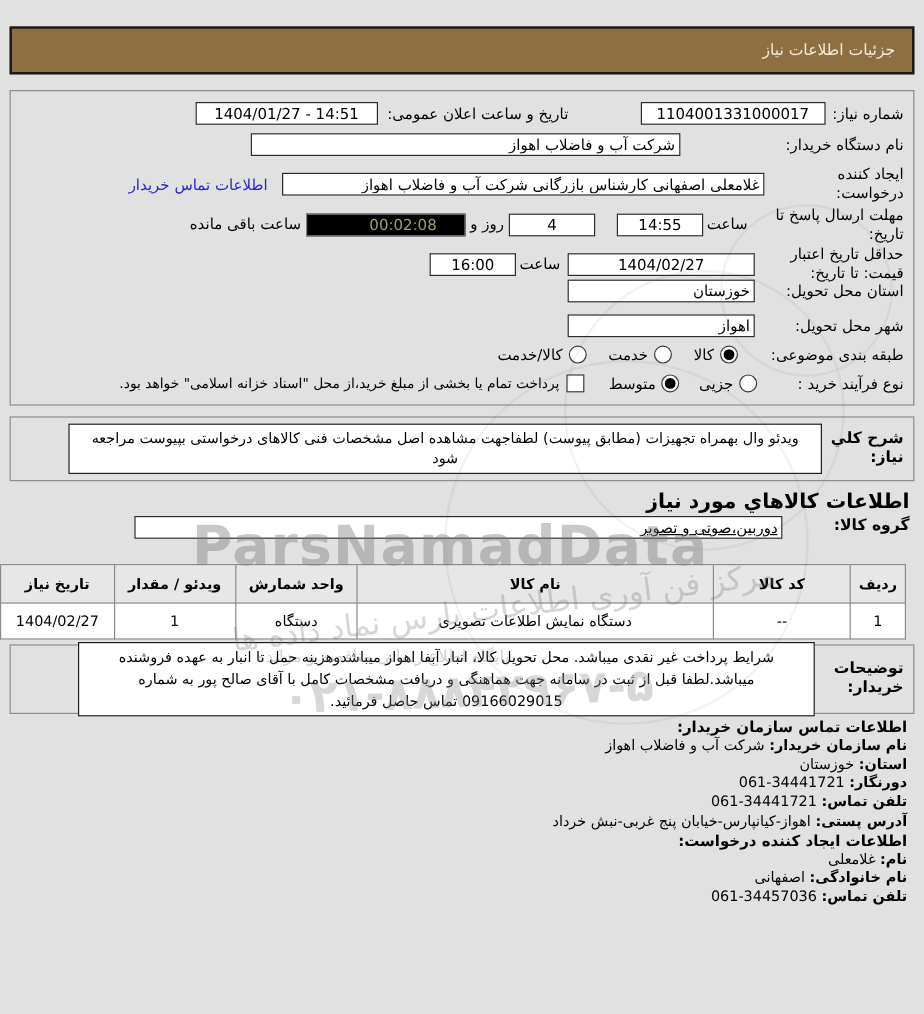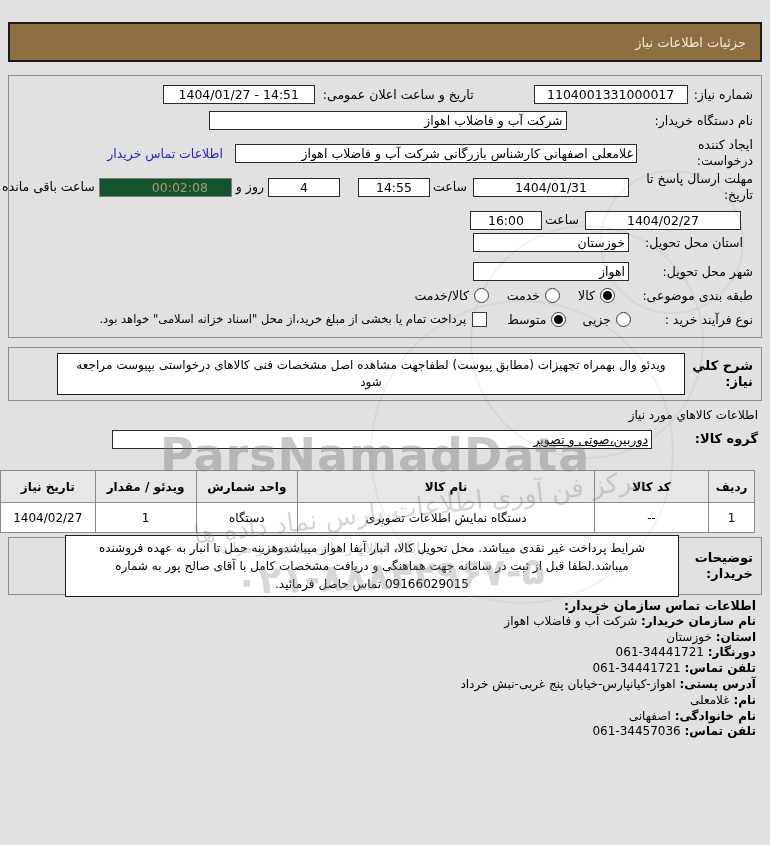--- a/index.html
+++ b/index.html
@@ -23,36 +23,36 @@
   .p1row{position:absolute; right:8px; left:8px; display:flex; align-items:center;}
   .lbl{font-size:12.5px; line-height:1.25; flex:none;}
   .lbl.b{font-weight:bold; font-size:13px;}
   .sp{flex:none;}
   .inp{
     background:#fff; border:1px solid #2b2b2b; height:17px; font-size:12.5px;
     padding:0 3px; flex:none; font-family:"DejaVu Sans", sans-serif;
     box-sizing:content-box; color:#000;
   }
   .inp.ltr{direction:ltr; text-align:center;}
-  .inp.dis{background:#14532d; color:#a39a75; border-color:#7d7d7d;padding-left:32px;}
+  .inp.dis{background:#000000; color:#a39a75; border-color:#7d7d7d;padding-left:32px;}
   .link{color:#2626cc; font-size:12.5px; cursor:pointer; flex:none;}
   .radio{width:13px;height:13px;border:1px solid #3a3a3a;border-radius:50%;background:#fff;display:inline-block;position:relative;flex:none;}
   .radio.sel::after{content:"";position:absolute;top:2px;left:2px;right:2px;bottom:2px;background:#000;border-radius:50%;}
   .chk{width:13px;height:13px;border:1px solid #3a3a3a;background:#fff;display:inline-block;flex:none;}
   .note{font-size:11.5px; line-height:1.2;}
   .descbox{
     background:#fff; border:1px solid #1f1f1f; flex:1; margin-left:40px;
     font-size:12px; line-height:1.45; text-align:center; padding:3px 8px; box-sizing:border-box;
   }
   .notesbox{
     background:#fff; border:1px solid #1f1f1f; flex:1; margin-left:48px;
     font-size:12px; line-height:1.5; text-align:center; padding:3px 8px; box-sizing:border-box;
   }
   
-  #goods-heading{position:absolute; top:408px; right:12px; font-weight:normal; font-size:12px;}
+  #goods-heading{position:absolute; top:408px; right:12px; font-weight:bold; font-size:17px;}
   #group-row{position:absolute; top:430px; right:12px; left:12px; display:flex; align-items:center;}
   #group-row .inp{text-decoration:underline; text-align:right;}
   
   #table-wrap{position:absolute; top:470px; right:15px;}
   table.items{border-collapse:collapse; border:1px solid #4f4f4f; background:#fff;}
   table.items th, table.items td{border:1px solid #8a8a8a; text-align:center; font-size:12px; padding:0 4px;margin-left:28px;}
   table.items th{background:#e7e7e7; font-weight:bold; height:31px;}
   table.items td{background:#fff; height:29px;}
   
   #contact{position:absolute; top:598px; right:14px; left:14px; font-size:12px; line-height:15.8px;}
@@ -98,46 +98,46 @@
       <span class="lbl" style="width:88px;">ایجاد کننده درخواست:</span>
       <span class="sp" style="width:28px;"></span>
       <input class="inp" style="width: 394px; text-align: right;" readonly="" value="غلامعلی اصفهانی کارشناس بازرگانی شرکت آب و فاضلاب اهواز">
       <span class="sp" style="width:12px;"></span>
       <span class="link">اطلاعات تماس خریدار</span>
     </div>
 
     <div class="p1row" style="top:94px; height:34px;">
       <span class="lbl" style="width:112px;">مهلت ارسال پاسخ تا تاریخ:</span>
       <span class="sp" style="width:12px;"></span>
-      <input class="inp ltr" style="width: 148px;" readonly="" value="1404/01/31">
       <span class="sp" style="width:6px;"></span>
       <span class="lbl">ساعت</span>
       <span class="sp" style="width:3px;"></span>
       <input class="inp ltr" style="width: 64px;" readonly="" value="14:55">
       <span class="sp" style="width:18px;"></span>
       <input class="inp ltr" style="width: 64px;" readonly="" value="4">
       <span class="sp" style="width:4px;"></span>
       <span class="lbl">روز و</span>
       <span class="sp" style="width:4px;"></span>
       <input class="inp ltr dis" style="width: 96px;" readonly="" value="00:02:08">
       <span class="sp" style="width:4px;"></span>
       <span class="lbl">ساعت باقی مانده</span>
     </div>
 
     <div class="p1row" style="top:127px; height:34px;">
+      <span class="lbl" style="width:112px;">حداقل تاریخ اعتبار قیمت: تا تاریخ:</span>
       <span class="sp" style="width:12px;"></span>
       <input class="inp ltr" style="width: 148px;" readonly="" value="1404/02/27">
       <span class="sp" style="width:6px;"></span>
       <span class="lbl">ساعت</span>
       <span class="sp" style="width:3px;"></span>
       <input class="inp ltr" style="width: 64px;" readonly="" value="16:00">
     </div>
 
     <div class="p1row" style="top:157px;">
-      <span class="lbl" style="width:118px;text-align:center;">استان محل تحویل:</span>
+      <span class="lbl" style="width:118px;">استان محل تحویل:</span>
       <span class="sp" style="width:6px;"></span>
       <input class="inp" style="width: 148px; text-align: right;" readonly="" value="خوزستان">
     </div>
 
     <div class="p1row" style="top:186px;">
       <span class="lbl" style="width:118px;">شهر محل تحویل:</span>
       <span class="sp" style="width:6px;"></span>
       <input class="inp" style="width: 148px; text-align: right;" readonly="" value="اهواز">
     </div>
 
@@ -217,20 +217,21 @@
     <div class="notesbox">شرایط پرداخت غیر نقدی میباشد. محل تحویل کالا، انبار آبفا اهواز میباشدوهزینه حمل تا انبار به عهده فروشنده میباشد.لطفا قبل از ثبت در سامانه جهت هماهنگی و دریافت مشخصات کامل با آقای صالح پور به شماره 09166029015 تماس حاصل فرمائید.</div>
   </div>
 
   <div id="contact">
     <div class="h">اطلاعات تماس سازمان خریدار:</div>
     <div><span class="k">نام سازمان خریدار:</span> <span>شرکت آب و فاضلاب اهواز</span></div>
     <div><span class="k">استان:</span> <span>خوزستان</span></div>
     <div><span class="k">دورنگار:</span> <span>34441721-061</span></div>
     <div><span class="k">تلفن تماس:</span> <span>34441721-061</span></div>
     <div><span class="k">آدرس پستی:</span> <span>اهواز-کیانپارس-خیابان پنج غربی-نبش خرداد</span></div>
+    <div class="h">اطلاعات ایجاد کننده درخواست:</div>
     <div><span class="k">نام:</span> <span>غلامعلی</span></div>
     <div><span class="k">نام خانوادگی:</span> <span>اصفهانی</span></div>
     <div><span class="k">تلفن تماس:</span> <span>34457036-061</span></div>
   </div>
 
   <div class="wm wm-circle" style="top:225px; left:470px; width:230px; height:230px;"></div>
   <div class="wm wm-circle" style="top:300px; left:370px; width:300px; height:300px;"></div>
   <div class="wm wm-circle" style="top:170px; left:600px; width:140px; height:140px;"></div>
   <div class="wm" id="wm-brand">ParsNamadData</div>
   <div class="wm" id="wm-fa1">مرکز فن آوری اطلاعات پارس نماد داده ها</div>

